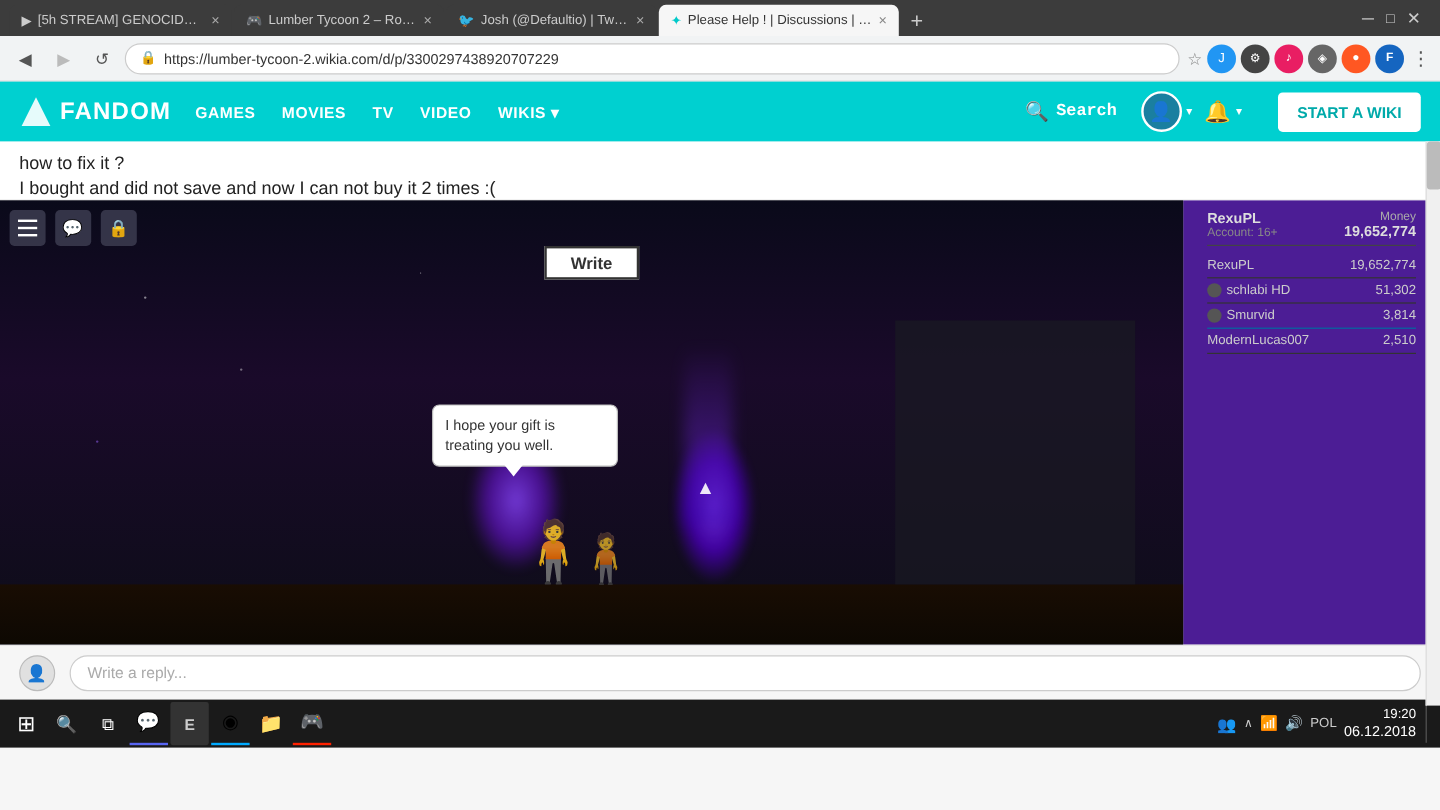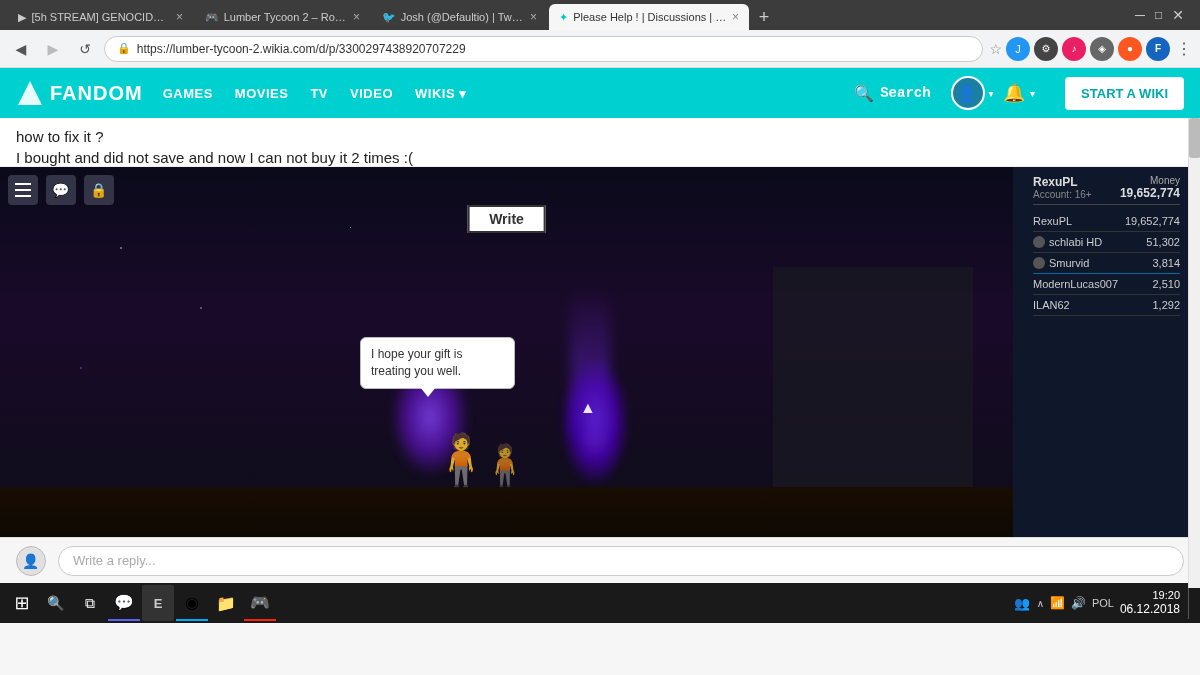--- a/index.html
+++ b/index.html
@@ -133,21 +133,21 @@
     <div style="position:absolute; bottom:48px; left:430px; font-size:50px; opacity:0.85;">🧍</div>
     <div style="position:absolute; bottom:48px; left:480px; font-size:40px; opacity:0.7;">🧍</div>
 
     <div style="position:absolute; top:170px; left:360px; background:white; border:1px solid #bbb; border-radius:6px; padding:8px 10px; font-size:12px; color:#333; max-width:155px; line-height:1.4; z-index:6;">I hope your gift is treating you well.</div>
 
     <div style="position:absolute; top:220px; left:420px; width:0; height:0; border-left:8px solid transparent; border-right:8px solid transparent; border-top:10px solid white; z-index:6;"></div>
 
     <div style="position:absolute; bottom:120px; left:580px; color:white; font-size:16px; opacity:0.9; z-index:7;">▲</div>
   </div>
 
-  <div style="width:187px; background:#0f172a; color:white; font-size:12px; padding:8px 20px; overflow:hidden;">
+  <div style="width:214px; background:#4c1d95; color:white; font-size:12px; padding:8px 20px; overflow:hidden;">
 
     <div style="display:flex; justify-content:space-between; font-size:11px; color:#aaa; margin-bottom:6px; padding-bottom:4px; border-bottom:1px solid #444;">
       <div>
         <div style="font-size:12px; color:#ddd; font-weight:bold;">RexuPL</div>
         <div style="font-size:10px; color:#888;">Account: 16+</div>
       </div>
       <div style="text-align:right;">
         <div style="font-size:10px; color:#aaa;">Money</div>
         <div style="font-size:12px; color:#ddd; font-weight:bold;">19,652,774</div>
       </div>
@@ -168,24 +168,20 @@
       <span style="display:flex; align-items:center; gap:4px;">
         <span style="width:12px; height:12px; border-radius:50%; background:#555; display:inline-block;"></span>
         <span>Smurvid</span>
       </span>
       <span>3,814</span>
     </div>
     <div style="display:flex; justify-content:space-between; padding:4px 0; border-bottom:1px solid #333; font-size:11px; color:#ccc;">
       <span>ModernLucas007</span>
       <span>2,510</span>
     </div>
-    <div style="display:flex; justify-content:space-between; padding:4px 0; border-bottom:1px solid #333; font-size:11px; color:#ccc;">
-      <span>ILAN62</span>
-      <span>1,292</span>
-    </div>
   </div>
 </div>
 
 <div style="background:#f6f6f6; border-top:1px solid #ddd; padding:8px 16px; display:flex; align-items:center; gap:12px; height:46px;">
   <div style="width:30px; height:30px; border-radius:50%; border:1.5px solid #bbb; background:#e0e0e0; display:flex; align-items:center; justify-content:center; font-size:14px; color:#999;">👤</div>
   <div style="flex:1; height:30px; border:1px solid #ccc; border-radius:15px; padding:0 14px; font-size:13px; color:#aaa; background:white; display:flex; align-items:center; cursor:text;">
     <span style="color:#aaa;">Write a reply...</span>
   </div>
 </div>
 

